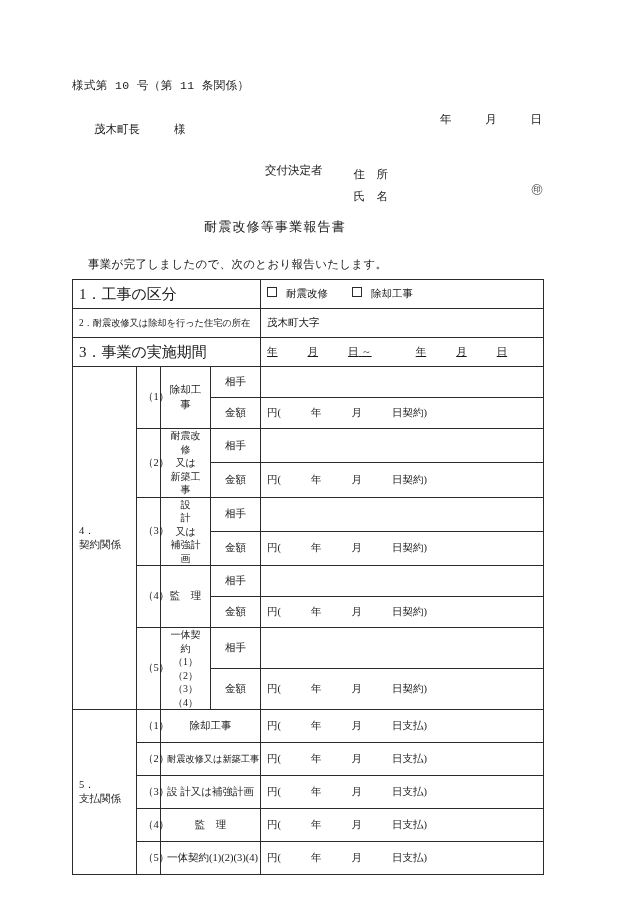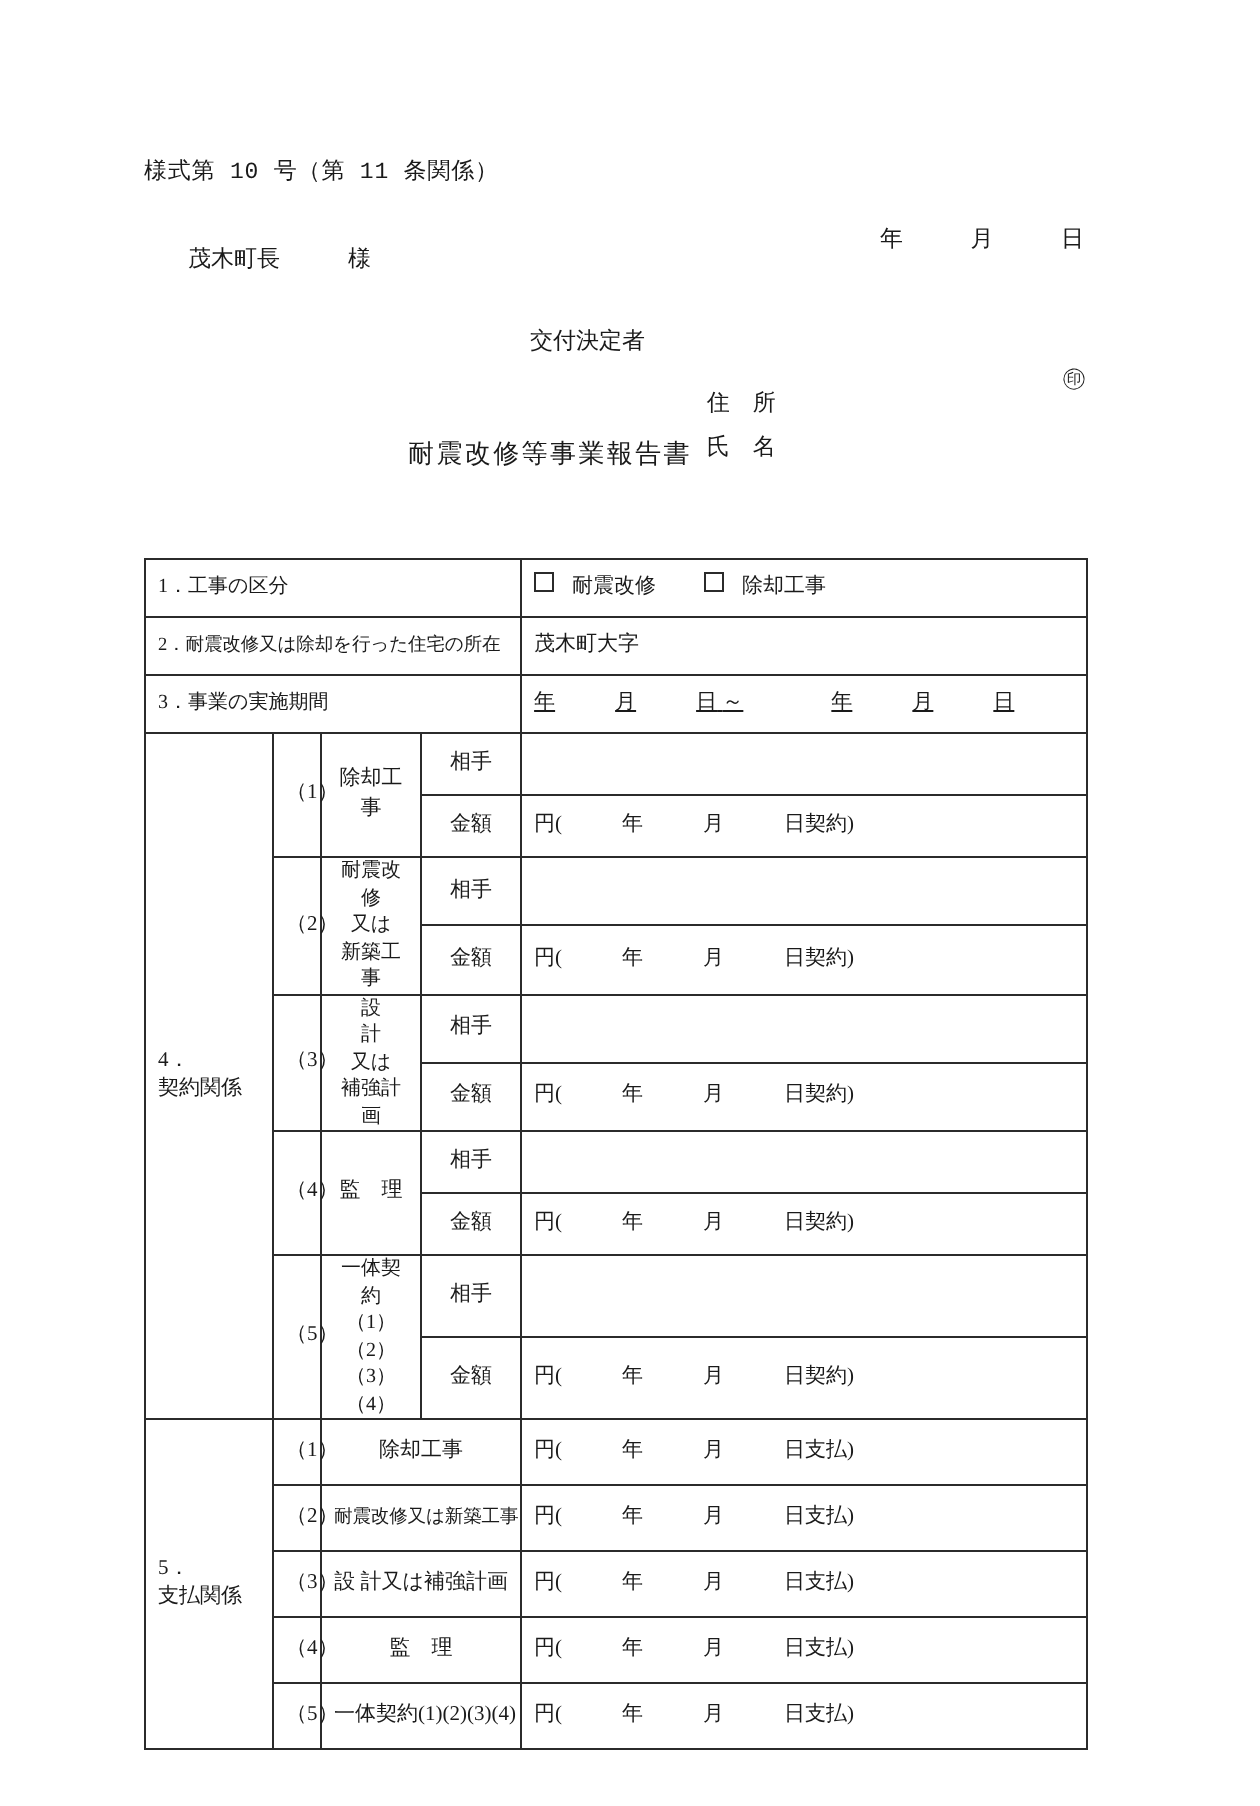--- a/index.html
+++ b/index.html
@@ -58,21 +58,20 @@
     left: 265px;
     top: 163px;
     font-size: 11.5px;
     white-space: nowrap;
   }
   .decider-role { display: inline-block; }
   .decider-rows {
     display: inline-block;
     vertical-align: top;
     margin-left: 28px;
-    margin-top: 28px;
   }
   .decider-row { height: 22px; line-height: 22px; white-space: nowrap; }
 
   .seal {
     position: absolute;
     left: 531px;
     top: 183px;
     font-size: 12px;
     line-height: 1;
   }
@@ -109,21 +108,21 @@
   .form-table td {
     border: 1px solid #2b2b2b;
     padding: 0 6px;
     vertical-align: middle;
     line-height: 1.35;
   }
   .h28 { height: 28px; }
   .h30 { height: 30px; }
   .h32 { height: 32px; }
 
-  .lbl { font-size: 10px; }
+  .lbl { font-size: 15px; }
   .lbl-sm { font-size: 9.3px; letter-spacing: -0.1px; }
   .center { text-align: center; }
   .nowrap { white-space: nowrap; }
 
   .stack-top { vertical-align: top; padding-top: 5px; }
 
   .sec-label {
     font-size: 10.5px;
     line-height: 1.9;
   }
@@ -186,20 +185,21 @@
     <span class="decider-rows">
       <span class="decider-row">住　所</span><br>
       <span class="decider-row">氏　名</span>
     </span>
   </div>
 
   <div class="seal">㊞</div>
 
   <div class="doc-title">耐震改修等事業報告書</div>
 
+  <div class="intro">事業が完了しましたので、次のとおり報告いたします。</div>
 
   <table class="form-table">
     <colgroup>
       <col style="width:64px">
       <col style="width:24px">
       <col style="width:50px">
       <col style="width:50px">
       <col style="width:283px">
     </colgroup>
     <tbody>

